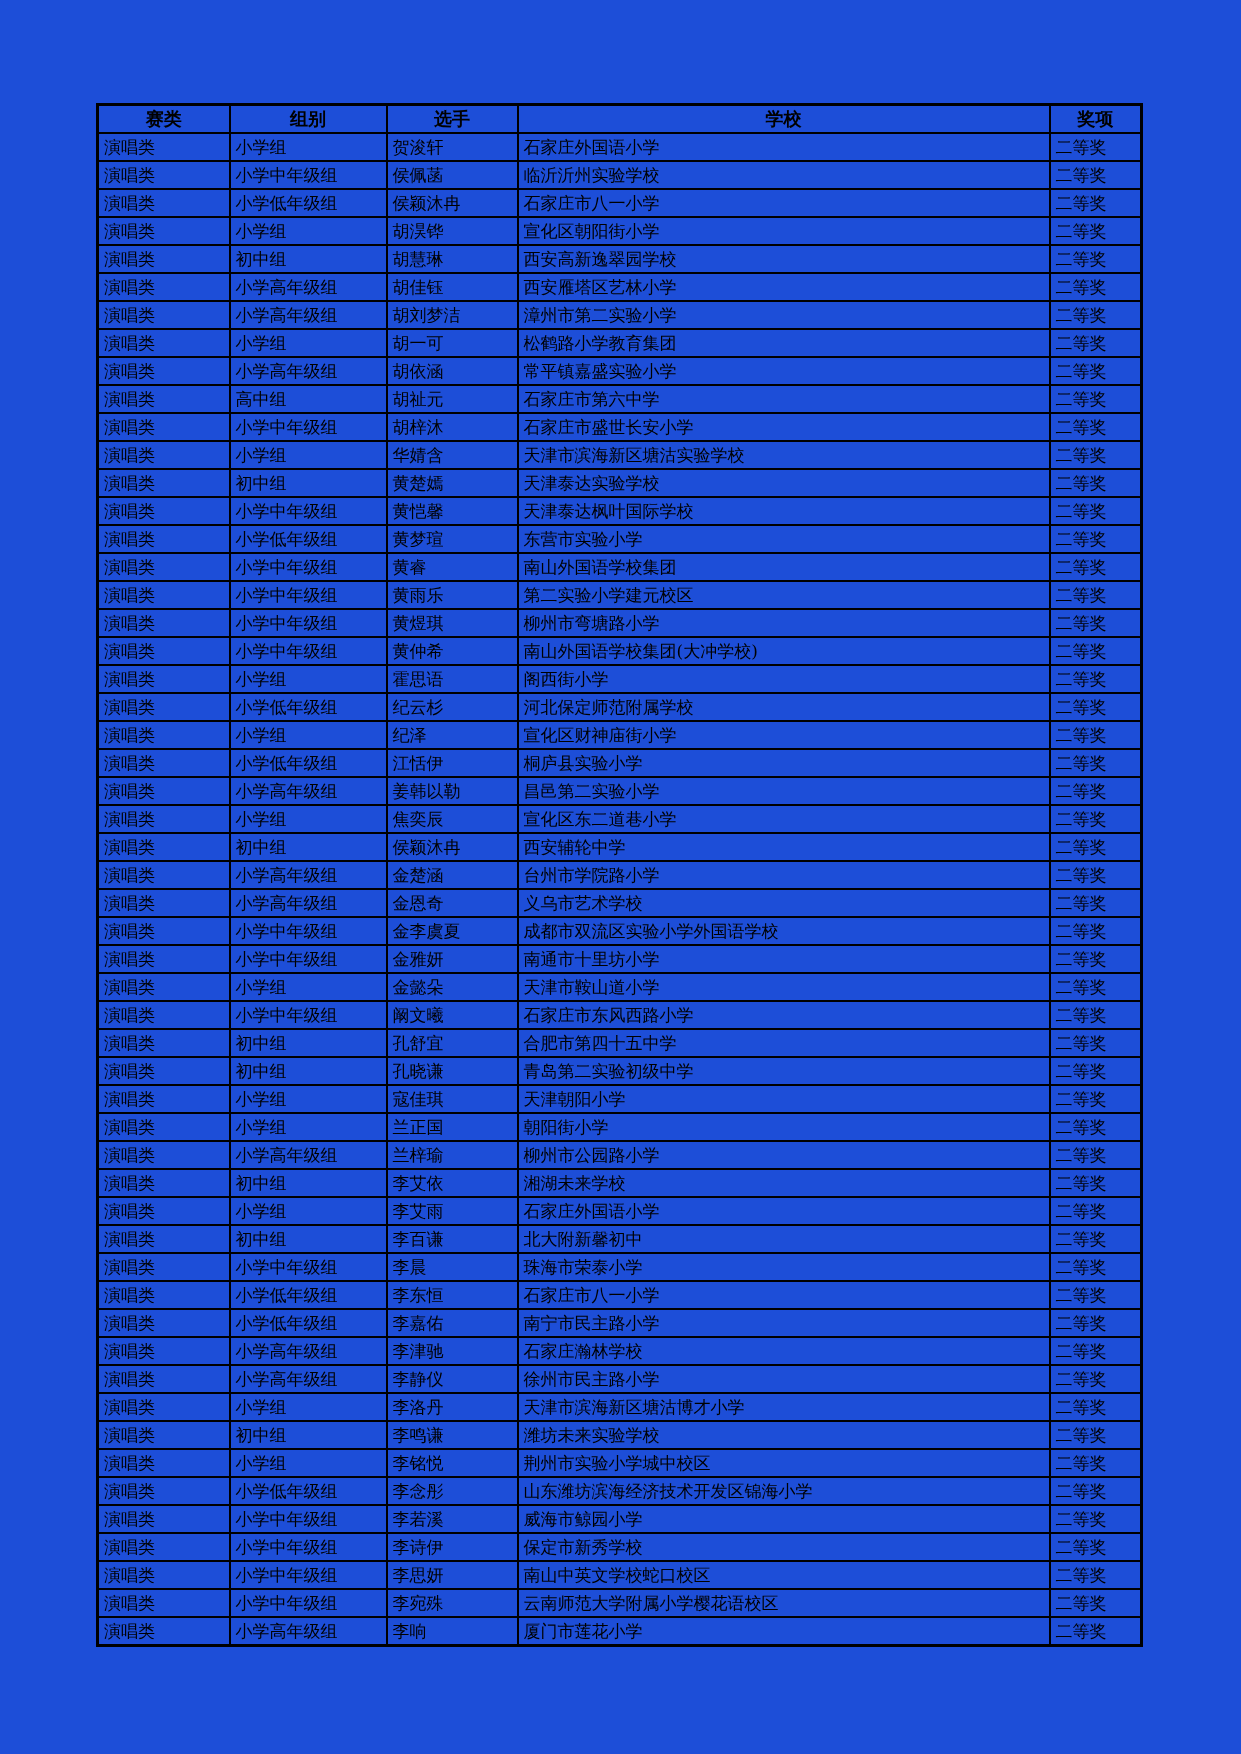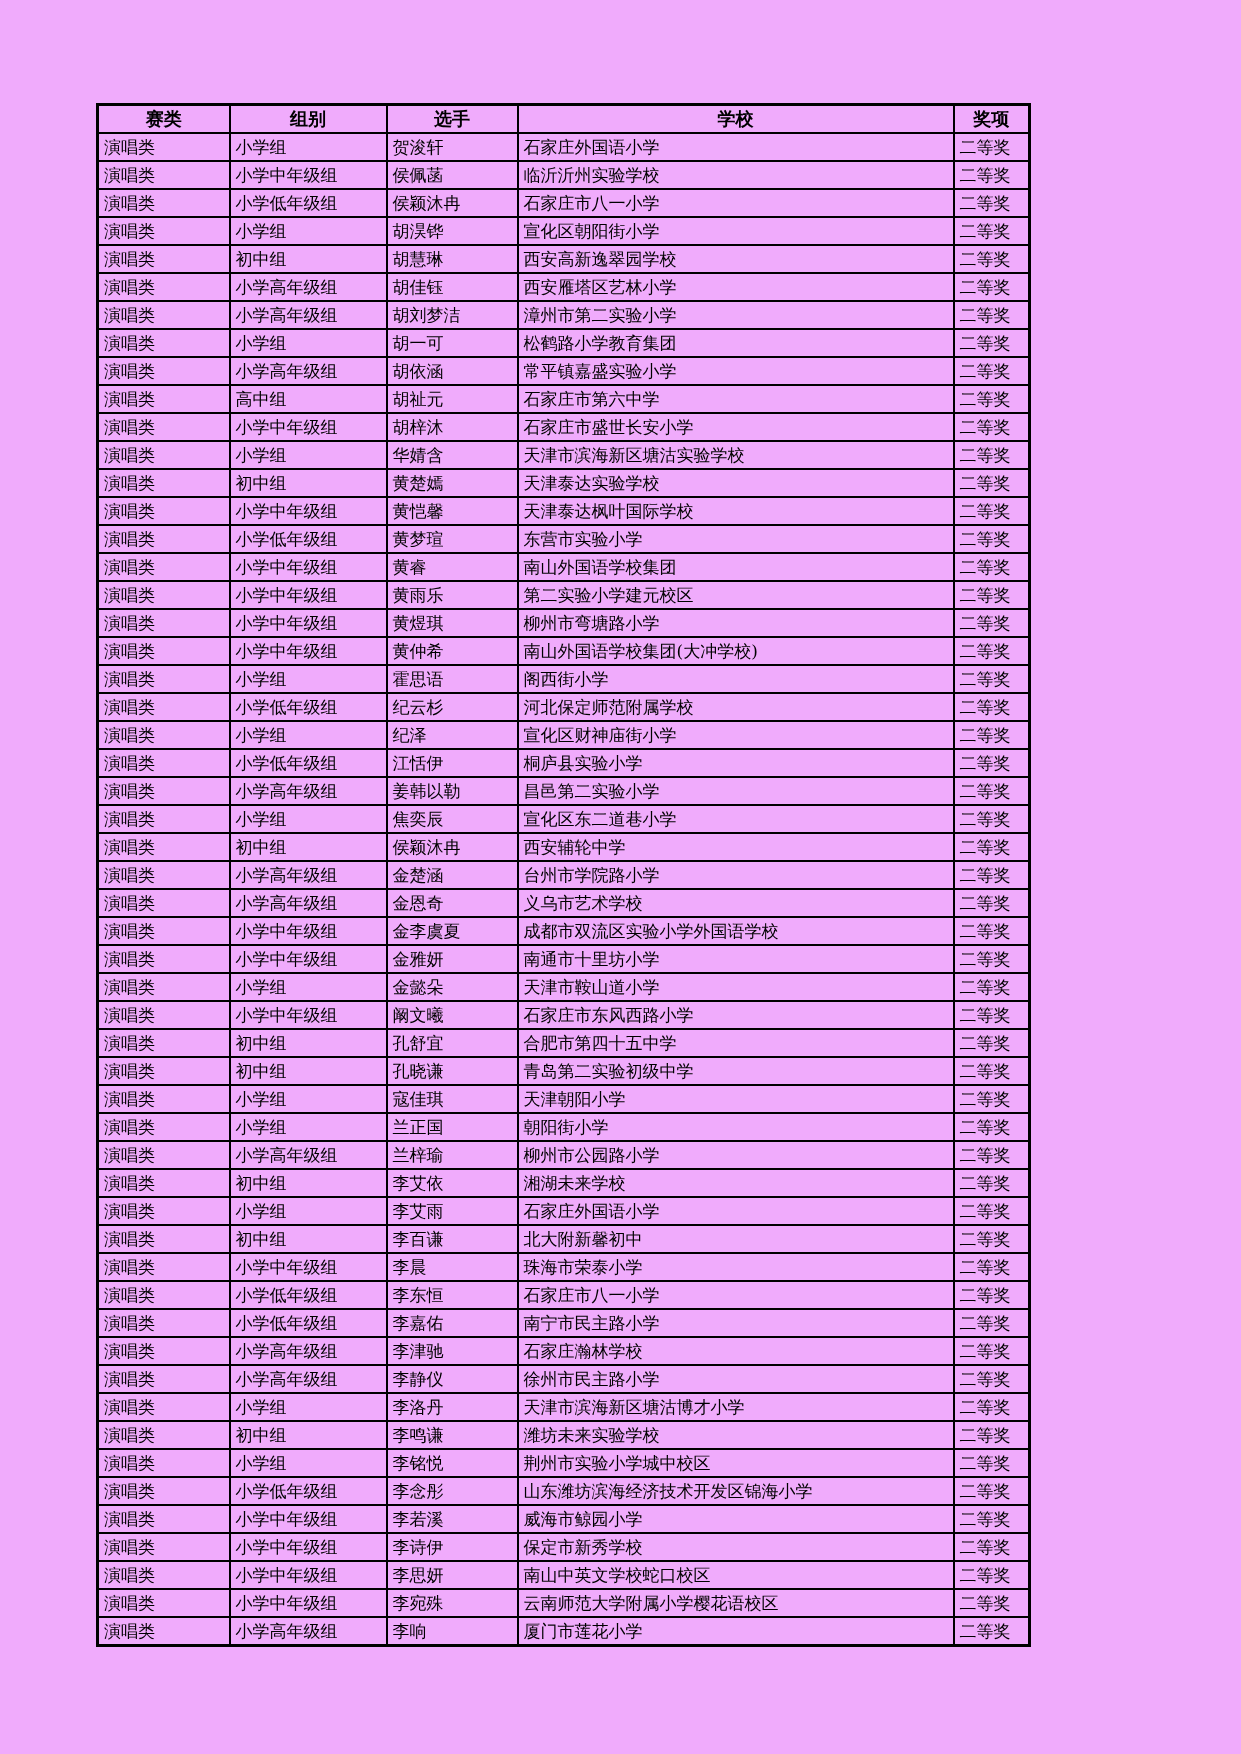--- a/index.html
+++ b/index.html
@@ -4,21 +4,21 @@
 <style>
   * { margin: 0; padding: 0; box-sizing: border-box; }
   html, body {
     width: 1241px;
     background: #ffffff;
   }
   .page {
     position: relative;
     width: 1241px;
     height: 1754px;
-    background: #f0abfc;
+    background: #1d4ed8;
     font-family: "DejaVu Serif", serif;
     color: #000000;
   }
   table.results {
     position: absolute;
     left: 96px;
     top: 103px;
     border-collapse: collapse;
     table-layout: fixed;
     border: 3px solid #000000;
@@ -40,22 +40,22 @@
     text-align: center;
     font-size: 18px;
   }
   table.results td {
     text-align: left;
     font-weight: normal;
   }
   .c0 { width: 132px; }
   .c1 { width: 157px; }
   .c2 { width: 131px; }
-  .c3 { width: 436px; margin-left: 14px; }
-  .c4 { width: 76px;  }
+  .c3 { width: 532px; margin-left: 14px; }
+  .c4 { width: 92px;  }
 </style>
 </head>
 <body>
 
 <div class="page">
   <table class="results">
     <thead>
       <tr>
         <th class="c0">赛类</th>
         <th class="c1">组别</th>

